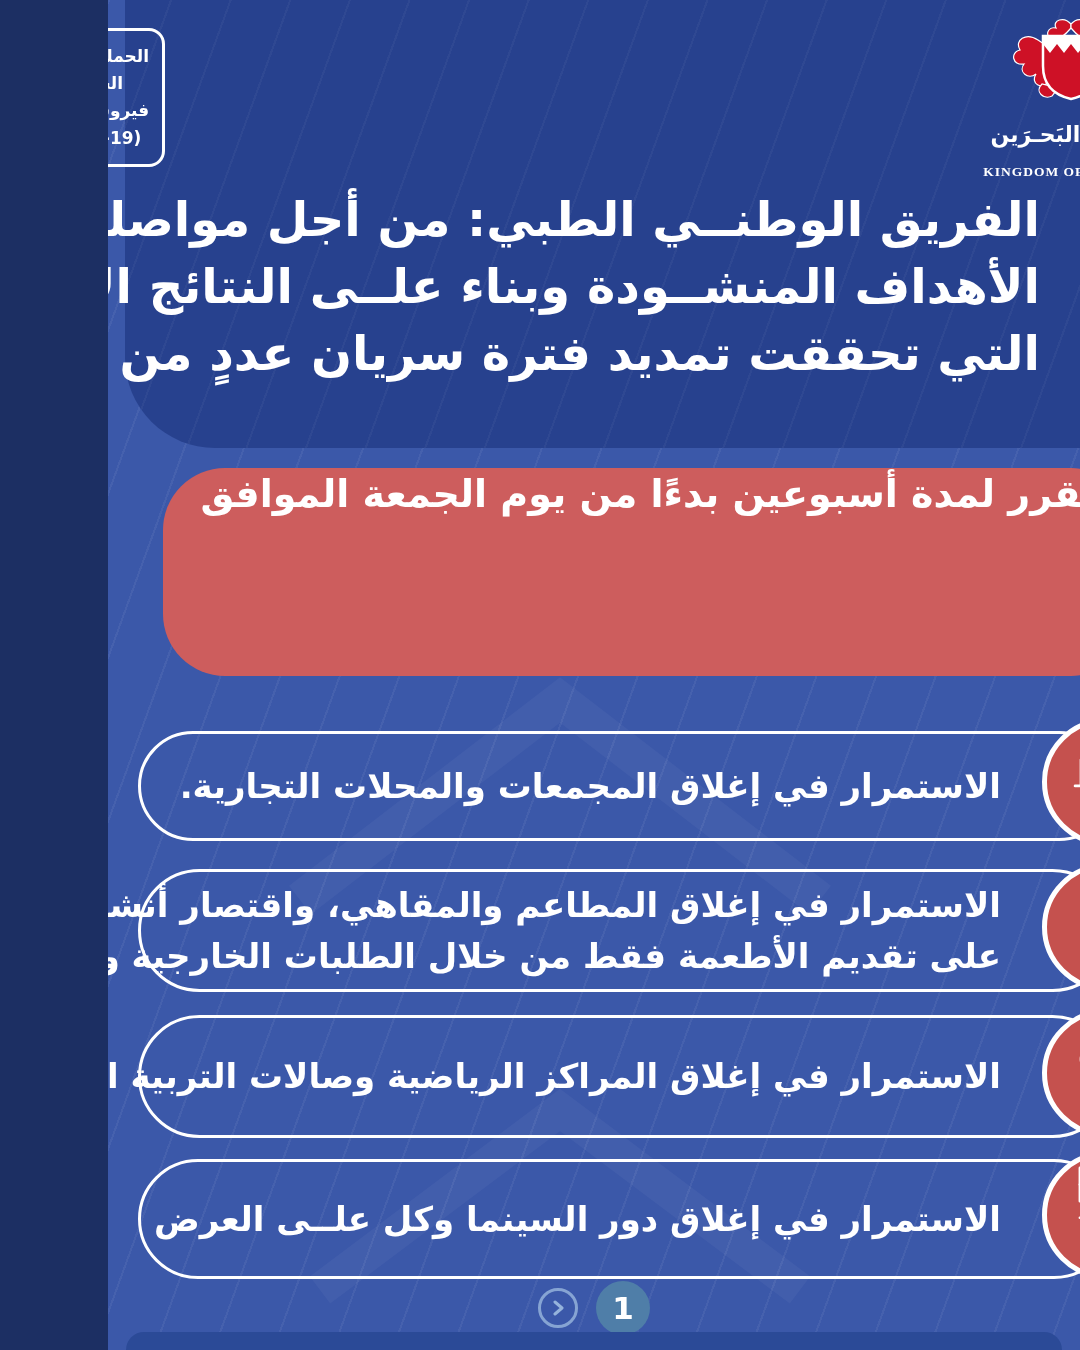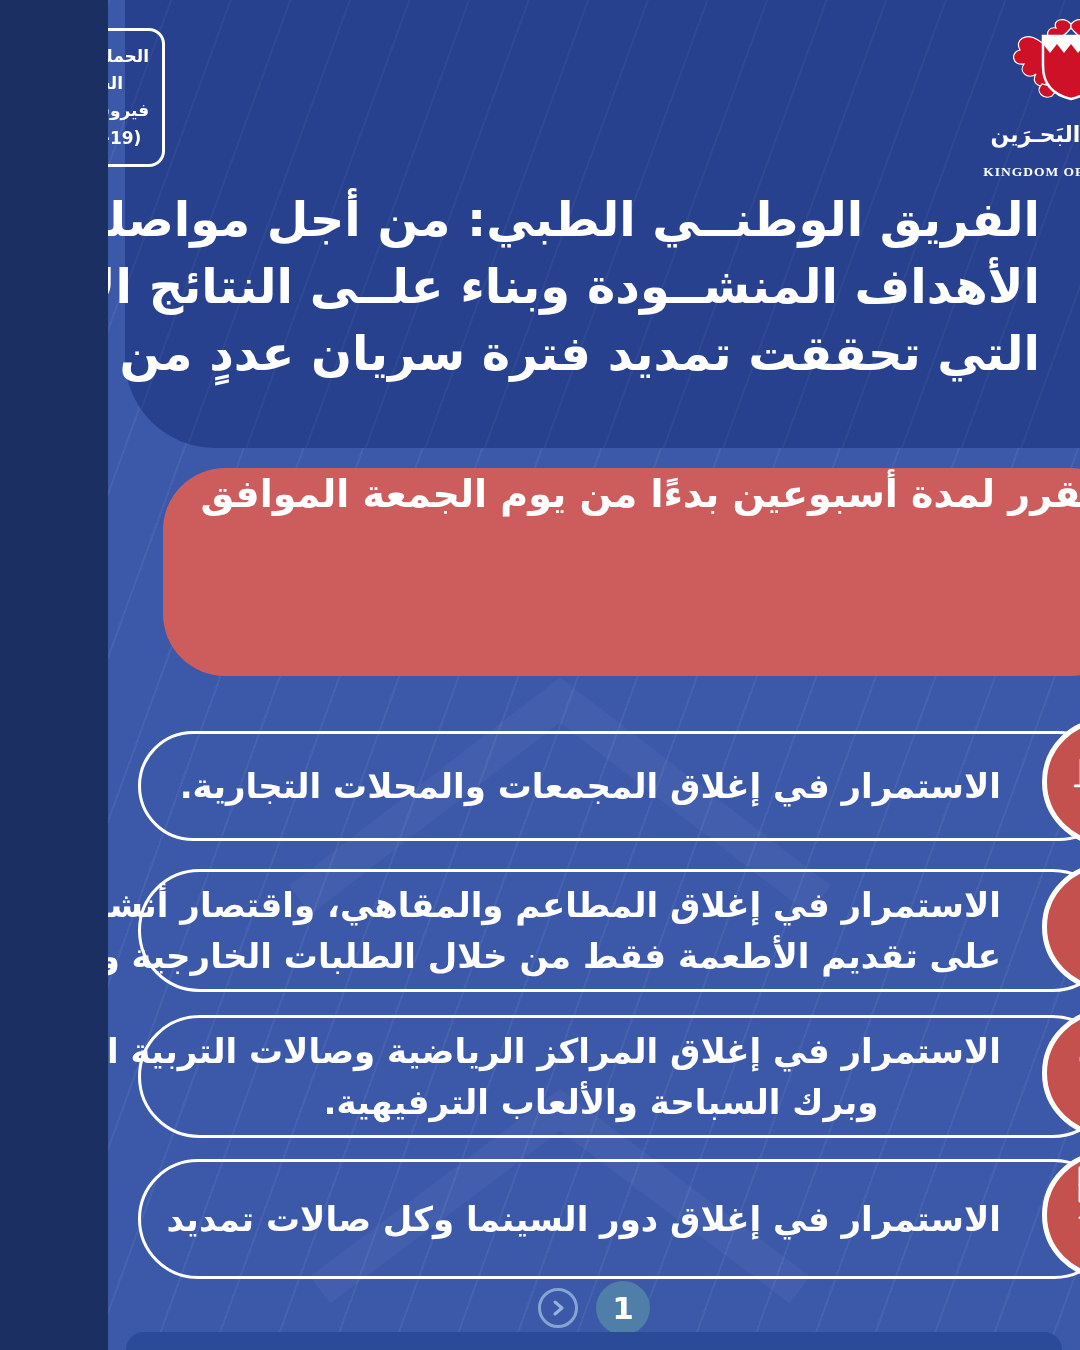--- a/index.html
+++ b/index.html
@@ -171,36 +171,35 @@
         <path d="M23.5 33 v4 M28.5 33 v4 M26 33 v5"></path>
         <ellipse cx="33.5" cy="36" rx="2.6" ry="4"></ellipse>
         <line x1="33.5" y1="40" x2="33.5" y2="46"></line>
       </svg>
     </div>
   </div>
 
   <div class="row row3">
     <div class="pill">
       <div>الاستمرار في إغلاق المراكز الرياضية وصالات التربية البدنية</div>
-      <div>وبرك السباحة والألعاب الترفيهية.</div>
     </div>
     <div class="badge-circle">
       <svg width="76" height="76" viewBox="0 0 64 64" fill="none" stroke="#ffffff" stroke-width="2.4" stroke-linecap="round" stroke-linejoin="round">
         <path d="M37 22 C37 14 49 14 49 22"></path>
         <circle cx="43" cy="30" r="10"></circle>
         <circle cx="20" cy="38" r="9"></circle>
         <circle cx="20" cy="38" r="3.5"></circle>
         <ellipse cx="37" cy="48" rx="7.5" ry="9" transform="rotate(-25 37 48)"></ellipse>
       </svg>
     </div>
   </div>
 
   <div class="row row4">
     <div class="pill">
-      <div>الاستمرار في إغلاق دور السينما وكل صالات تمديد</div>
+      <div>الاستمرار في إغلاق دور السينما وكل علــى العرض</div>
     </div>
     <div class="badge-circle">
       <svg width="76" height="76" viewBox="0 0 64 64" fill="none" stroke="#ffffff" stroke-width="2.2" stroke-linecap="round" stroke-linejoin="round">
         <rect x="10" y="10" width="44" height="28"></rect>
         <line x1="10" y1="24" x2="23" y2="24"></line>
         <line x1="41" y1="24" x2="54" y2="24"></line>
         <circle cx="32" cy="24" r="9"></circle>
         <line x1="38" y1="17" x2="44" y2="12"></line>
         <text x="32" y="27.5" text-anchor="middle" font-family="Liberation Sans, sans-serif" font-size="10" font-weight="bold" fill="#ffffff" stroke="none">2</text>
         <path d="M12 52 v-5 a3 3 0 0 1 6 0 v5 M18 52 v-5 a3 3 0 0 1 6 0 v5 M24 52 v-5 a3 3 0 0 1 6 0 v5 M30 52 v-5 a3 3 0 0 1 6 0 v5 M36 52 v-5 a3 3 0 0 1 6 0 v5 M42 52 v-5 a3 3 0 0 1 6 0 v5"></path>

